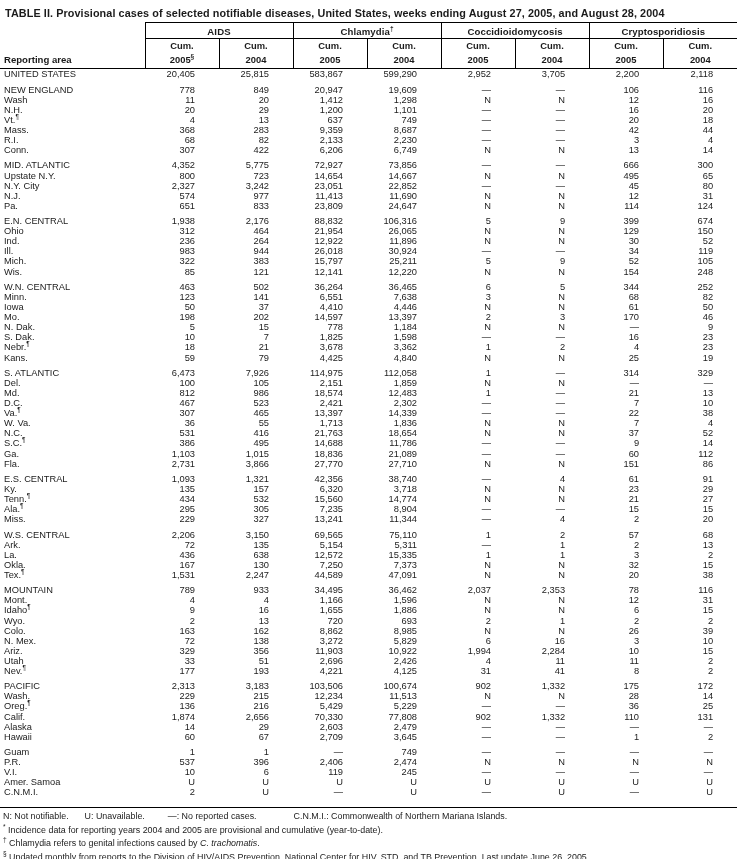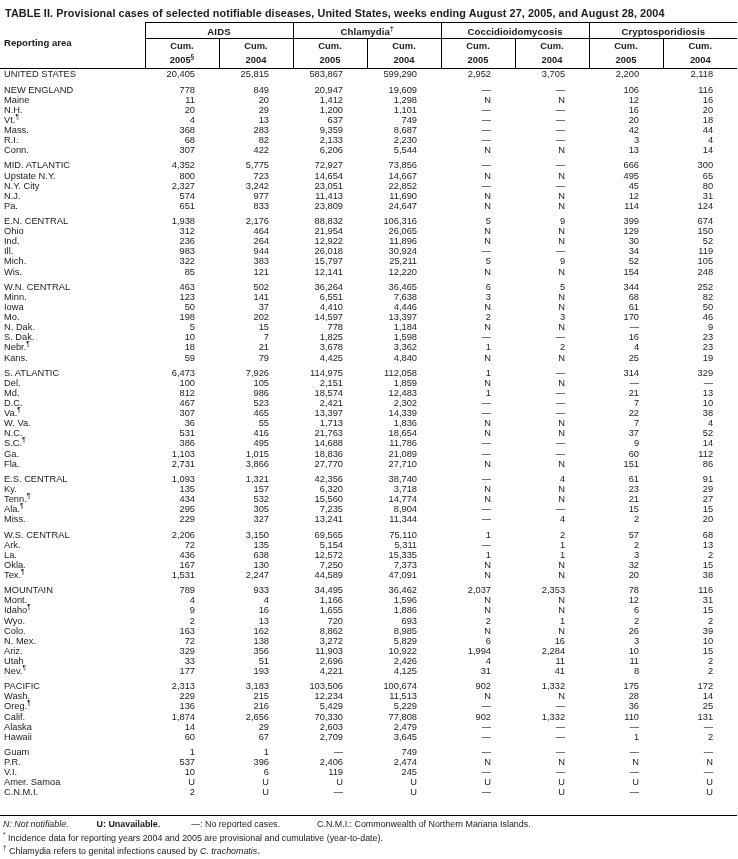--- a/index.html
+++ b/index.html
@@ -20,21 +20,21 @@
     border-collapse:collapse; table-layout:fixed;
     width:737px; margin:3px 0 0 0;
   }
   col.c-label { width:145px; }
   col.c-data  { width:74px; }
 
   thead th { font-weight:bold; font-size:9.4px; color:#1b1b1b; }
   th.label-head {
     text-align:left; vertical-align:bottom;
     border-bottom:1.5px solid #000;
-    padding:0 0 20px 4px; font-size:9.6px;
+    padding:0 0 3px 4px; font-size:9.6px;
   }
   tr.group-row th.group {
     border-top:1.5px solid #000;
     border-bottom:1px solid #000;
     border-left:1px solid #000;
     text-align:center; padding:2px 0 1px 0;
     font-size:9.6px; letter-spacing:0.1px;
   }
   tr.sub-row th.sub {
     border-bottom:1.5px solid #000;
@@ -45,25 +45,25 @@
   thead sup { font-size:6.5px; }
 
   tbody td {
     font-size:9.3px; line-height:10.1px; height:10.1px;
     padding:0; white-space:nowrap; vertical-align:bottom;
   }
   tbody td.label { text-align:left; padding-left:4px; }
   tbody td.num   { text-align:right; padding-right:24px; }
   tbody td sup   { font-size:6.3px; line-height:0; }
   tbody tr.spacer td { height:5.2px; line-height:5.2px; font-size:1px; }
-  tbody tr.last-row td { border-bottom:1.5px solid #000; padding-bottom:18px; }
+  tbody tr.last-row td { border-bottom:1.5px solid #000; padding-bottom:10px; }
 
   .footnotes { padding:3px 4px 0 3px; font-size:8.9px; line-height:10.4px; }
-  .key-line span.k0 { margin-right:28px;font-style:italic; }
-  .key-line span.k1 { margin-right:31px;font-weight:bold; }
+  .key-line span.k0 { margin-right:16px; }
+  .key-line span.k1 { margin-right:23px; }
   .key-line span.k2 { margin-right:37px; }
   .note sup { font-size:6.5px; }
   .note i { font-style:italic; }
 </style>
 </head>
 <body>
 
 <div class="page">
 
   <div class="title">
@@ -145,21 +145,21 @@
           <td class="num">778</td>
           <td class="num">849</td>
           <td class="num">20,947</td>
           <td class="num">19,609</td>
           <td class="num">—</td>
           <td class="num">—</td>
           <td class="num">106</td>
           <td class="num">116</td>
         </tr>
         <tr>
-          <td class="label">Maine</td>
+          <td class="label">Wash</td>
           <td class="num">11</td>
           <td class="num">20</td>
           <td class="num">1,412</td>
           <td class="num">1,298</td>
           <td class="num">N</td>
           <td class="num">N</td>
           <td class="num">12</td>
           <td class="num">16</td>
         </tr>
         <tr>
@@ -204,21 +204,21 @@
           <td class="num">—</td>
           <td class="num">—</td>
           <td class="num">3</td>
           <td class="num">4</td>
         </tr>
         <tr>
           <td class="label">Conn.</td>
           <td class="num">307</td>
           <td class="num">422</td>
           <td class="num">6,206</td>
-          <td class="num">5,544</td>
+          <td class="num">6,749</td>
           <td class="num">N</td>
           <td class="num">N</td>
           <td class="num">13</td>
           <td class="num">14</td>
         </tr>
         <tr class="spacer">
           <td colspan="9"></td>
         </tr>
         <tr>
           <td class="label">MID. ATLANTIC</td>

